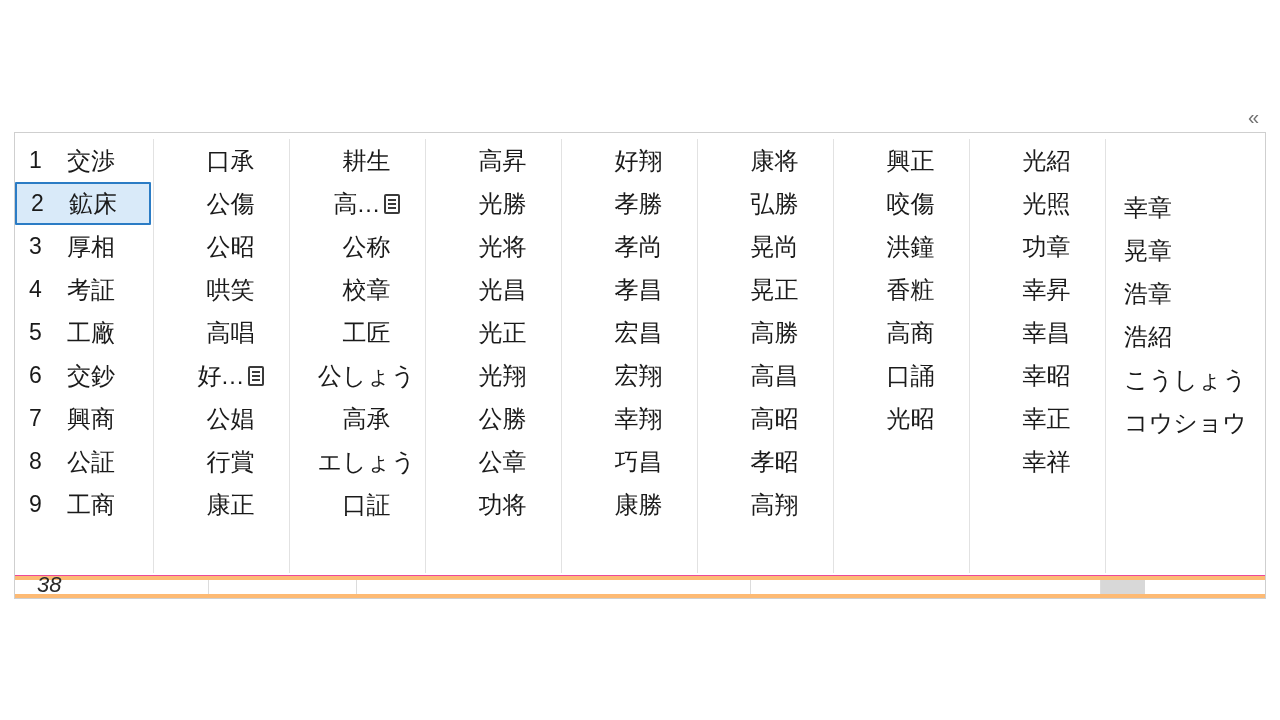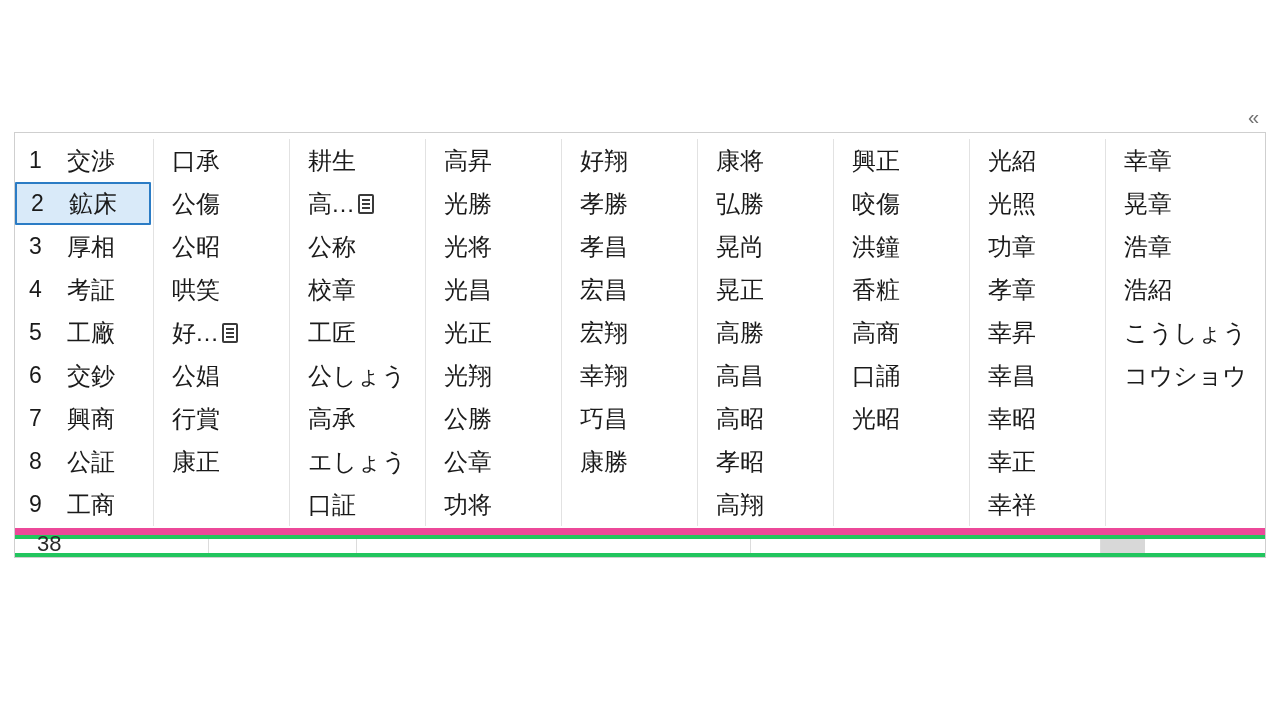--- a/index.html
+++ b/index.html
@@ -33,24 +33,26 @@
     box-sizing: border-box;
   }
 
   .col-index {
     width: 140px;
     border-right: 1px solid #e2e2e2;
   }
   .col-normal {
     width: 137px;
     border-right: 1px solid #e2e2e2;
+    align-items: center;
   }
   .col-last {
     width: 160px;
     border-right: none;
+    margin-top: 47px;
   }
 
   .cand-cell {
     height: 43px;
     display: flex;
     align-items: center;
     font-size: 24px;
     color: #1a1a1a;
     box-sizing: border-box;
     padding-left: 18px;
@@ -102,24 +104,25 @@
     box-shadow: 0 4px 0 0 #3a3a3a, 0 8px 0 0 #3a3a3a;
   }
 
   .ellipsis {
     letter-spacing: -1px;
   }
 
   #footer-bar {
     position: relative;
     height: 22px;
-    border-top: 7px solid #ec4899;
-    background: #22c55e;
+    border-top: 1px solid #ec4899;
+    background: #fdba74;
     display: flex;
     align-items: center;
+    font-style: italic;
   }
 
   .footer-count {
     position: absolute;
     left: 22px;
     top: -4px;
     font-size: 22px;
     color: #2b2b2b;
   }
 
@@ -210,20 +213,23 @@
       <div class="cand-cell">
           <span class="cand-text">公傷</span>
         </div>
       <div class="cand-cell">
           <span class="cand-text">公昭</span>
         </div>
       <div class="cand-cell">
           <span class="cand-text">哄笑</span>
         </div>
       <div class="cand-cell">
+          <span class="cand-text">高唱</span>
+        </div>
+      <div class="cand-cell">
           <span class="cand-text ellipsis">好…</span>
           <span class="note-icon"></span>
         </div>
       <div class="cand-cell">
           <span class="cand-text">公娼</span>
         </div>
       <div class="cand-cell">
           <span class="cand-text">行賞</span>
         </div>
       <div class="cand-cell">
@@ -293,20 +299,23 @@
     </div>
 
     <div class="candidate-column col-normal">
       <div class="cand-cell">
           <span class="cand-text">好翔</span>
         </div>
       <div class="cand-cell">
           <span class="cand-text">孝勝</span>
         </div>
       <div class="cand-cell">
+          <span class="cand-text">孝尚</span>
+        </div>
+      <div class="cand-cell">
           <span class="cand-text">孝昌</span>
         </div>
       <div class="cand-cell">
           <span class="cand-text">宏昌</span>
         </div>
       <div class="cand-cell">
           <span class="cand-text">宏翔</span>
         </div>
       <div class="cand-cell">
           <span class="cand-text">幸翔</span>
@@ -375,23 +384,20 @@
 
     <div class="candidate-column col-normal">
       <div class="cand-cell">
           <span class="cand-text">光紹</span>
         </div>
       <div class="cand-cell">
           <span class="cand-text">光照</span>
         </div>
       <div class="cand-cell">
           <span class="cand-text">功章</span>
-        </div>
-      <div class="cand-cell">
-          <span class="cand-text">孝章</span>
         </div>
       <div class="cand-cell">
           <span class="cand-text">幸昇</span>
         </div>
       <div class="cand-cell">
           <span class="cand-text">幸昌</span>
         </div>
       <div class="cand-cell">
           <span class="cand-text">幸昭</span>
         </div>

